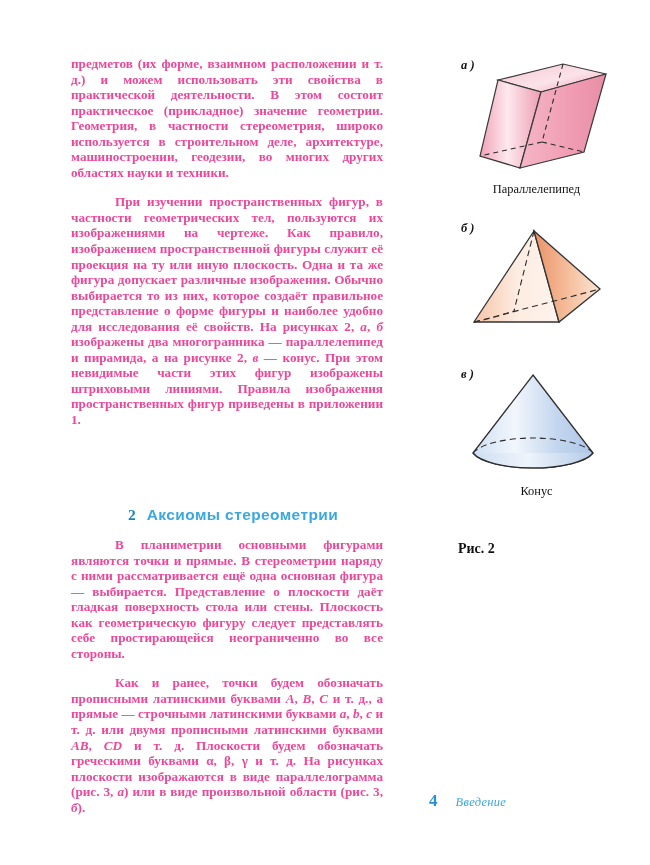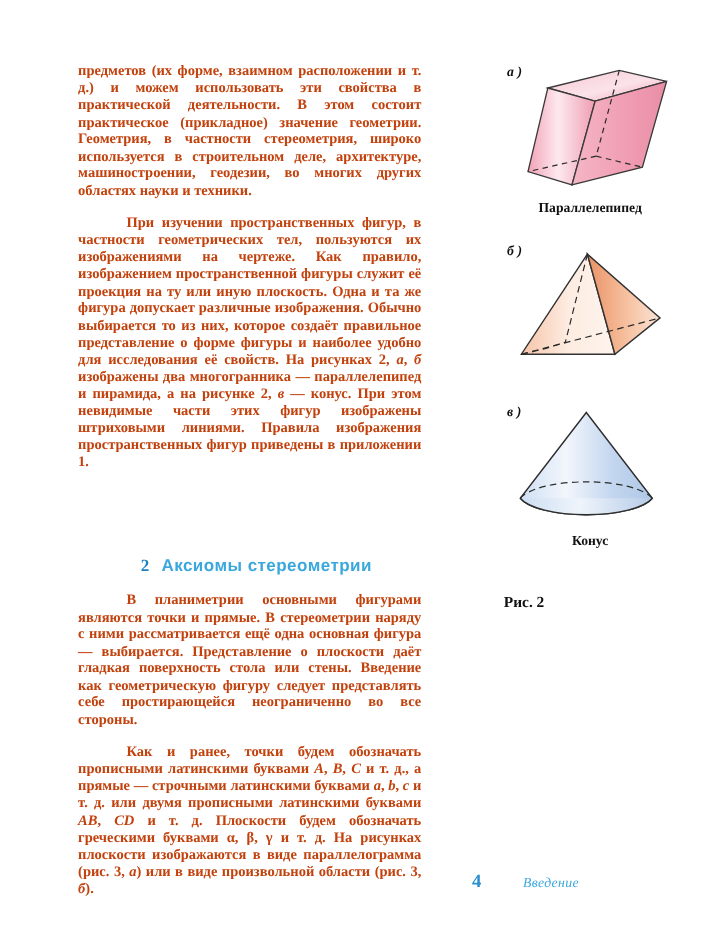--- a/index.html
+++ b/index.html
@@ -34,21 +34,21 @@
     margin: 0;
     font-size: 13.2px;
     line-height: 15.55px;
     text-align: justify;
     text-indent: 0;
     letter-spacing: 0.0px;
     word-spacing: 0.0px;
     -webkit-hyphens: none;
     hyphens: none;
     font-weight: 600;
-    color: #c2410c;
+    color: #ec4899;
   }
   .para + .para { margin-top: 14px; }
   .para.indent { text-indent: 44px; }
   .para b { font-weight: 800; }
   .para i { font-style: italic; }
 
   
   #section-heading {
     position: absolute;
     left: 128px;
@@ -95,21 +95,21 @@
     left: 3px;
     top: 2px;
     font-style: italic;
     font-size: 12.5px;
     font-weight: 600;
     color: #111;
   }
   .fig-caption {
     text-align: center;
     font-size: 12.4px;
-    font-weight: 700;
+    font-weight: 400;
     color: #111;
     margin-top: 1px;
     padding-right: 28px;
   }
   .fig-svg { display: block; margin: 0 auto; }
 
   #fig-number {
     position: absolute;
     left: 458px;
     top: 541px;
@@ -132,21 +132,20 @@
     font-weight: 800;
     color: #2a8fd0;
     font-family: "Liberation Serif", serif;
   }
   #footer .footer-label {
     font-size: 12.5px;
     font-style: italic;
     color: #3ba8dd;
     font-family: "Liberation Serif", serif;
     letter-spacing: 0.3px;
-    margin-left: 20px;
   }
 </style>
 </head>
 <body>
 
 <div id="page">
 
   <div id="text-column">
 
     <p class="para">предметов (их форме, взаимном расположении и т. д.) и можем использовать эти свойства в практической деятельности. В этом состоит практическое (прикладное) значение геометрии. Геометрия, в частности стереометрия, широко используется в строительном деле, архитектуре, машиностроении, геодезии, во многих других областях науки и техники.</p>
@@ -155,21 +154,21 @@
 
   </div>
 
   <div id="section-heading">
     <span class="sec-num">2</span>
     <span class="sec-title">Аксиомы стереометрии</span>
   </div>
 
   <div class="block-after-heading">
 
-    <p class="para indent"><span>В планиметрии основными фигурами являются точки и прямые. В стереометрии наряду с ними рассматривается ещё одна основная фигура — </span><b>выбирается</b><span>. Представление о плоскости даёт гладкая поверхность стола или стены. Введение как геометрическую фигуру следует представлять себе простирающейся неограниченно во все стороны.</span></p>
+    <p class="para indent"><span>В планиметрии основными фигурами являются точки и прямые. В стереометрии наряду с ними рассматривается ещё одна основная фигура — </span><b>выбирается</b><span>. Представление о плоскости даёт гладкая поверхность стола или стены. Плоскость как геометрическую фигуру следует представлять себе простирающейся неограниченно во все стороны.</span></p>
 
     <p class="para indent"><span>Как и ранее, точки будем обозначать прописными латинскими буквами </span><i>A</i><span>, </span><i>B</i><span>, </span><i>C</i><span> и т. д., а прямые — строчными латинскими буквами </span><i>a</i><span>, </span><i>b</i><span>, </span><i>c</i><span> и т. д. или двумя прописными латинскими буквами </span><i>AB</i><span>, </span><i>CD</i><span> и т. д. Плоскости будем обозначать греческими буквами α, β, γ и т. д. На рисунках плоскости изображаются в виде параллелограмма (рис. 3, </span><i>а</i><span>) или в виде произвольной области (рис. 3, </span><i>б</i><span>).</span></p>
   </div>
 
   <div id="figure-column">
 
     <div class="figure">
       <span class="fig-letter">а )</span>
       <svg class="fig-svg" width="185" height="125" viewBox="0 0 185 125">
         <defs>

